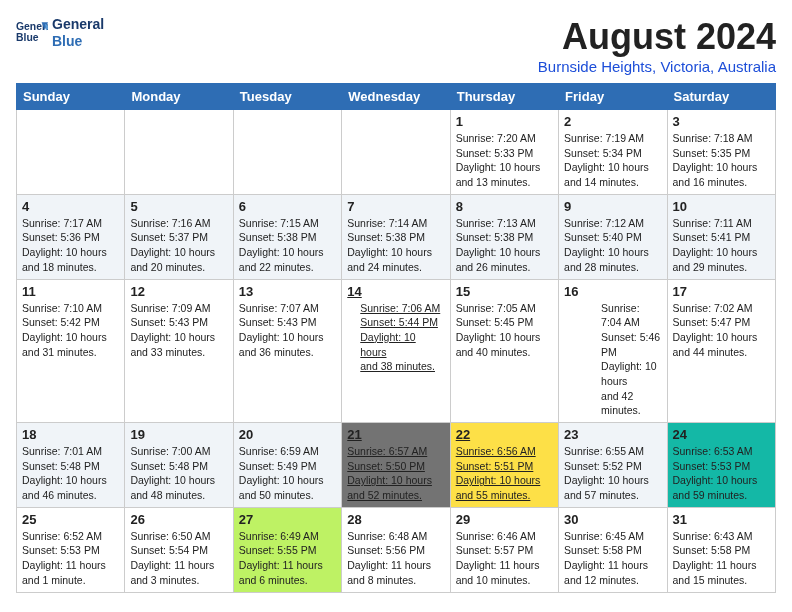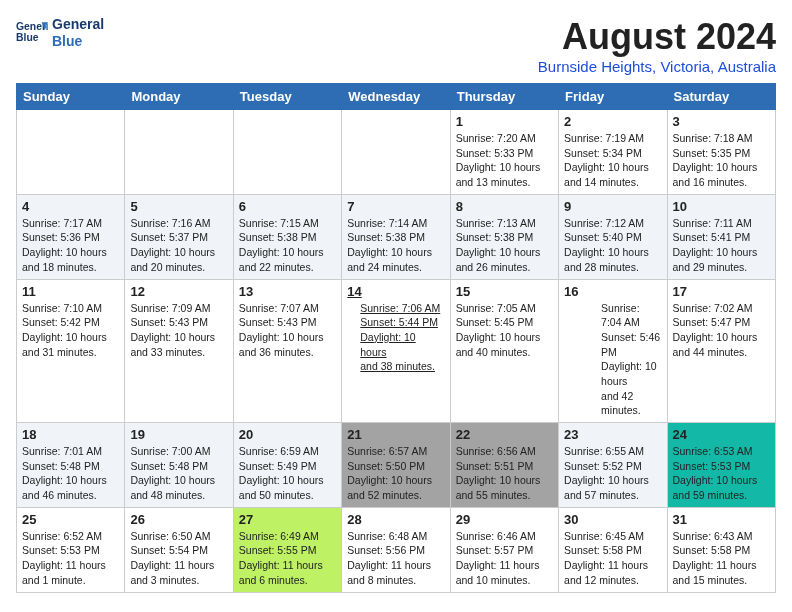--- a/index.html
+++ b/index.html
@@ -257,28 +257,28 @@
 Daylight: 10 hours
 and 48 minutes.</div>
         </td>
         <td style="background: rgb(240, 244, 248);">
           <span class="day-num">20</span>
           <div class="day-info" style="white-space: pre-line;">Sunrise: 6:59 AM
 Sunset: 5:49 PM
 Daylight: 10 hours
 and 50 minutes.</div>
         </td>
-        <td style="background: #a3a3a3;">
+        <td style="background: #737373; text-decoration: underline;">
           <span class="day-num">21</span>
           <div class="day-info" style="white-space: pre-line;">Sunrise: 6:57 AM
 Sunset: 5:50 PM
 Daylight: 10 hours
 and 52 minutes.</div>
         </td>
-        <td style="background: #a3a3a3;">
+        <td style="background: #fde047; text-decoration: underline;">
           <span class="day-num">22</span>
           <div class="day-info" style="white-space: pre-line;">Sunrise: 6:56 AM
 Sunset: 5:51 PM
 Daylight: 10 hours
 and 55 minutes.</div>
         </td>
         <td style="background: rgb(240, 244, 248);">
           <span class="day-num">23</span>
           <div class="day-info" style="white-space: pre-line;">Sunrise: 6:55 AM
 Sunset: 5:52 PM

